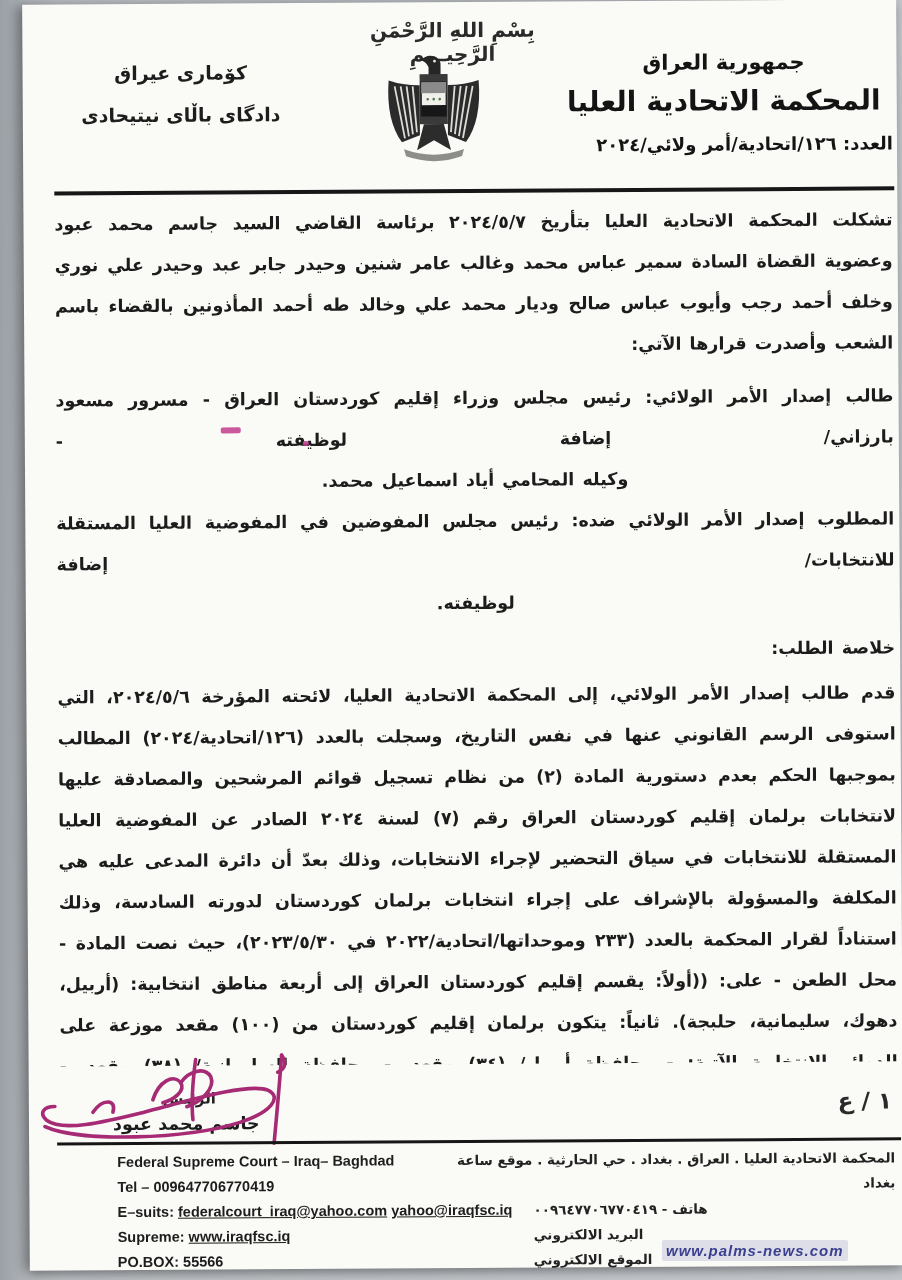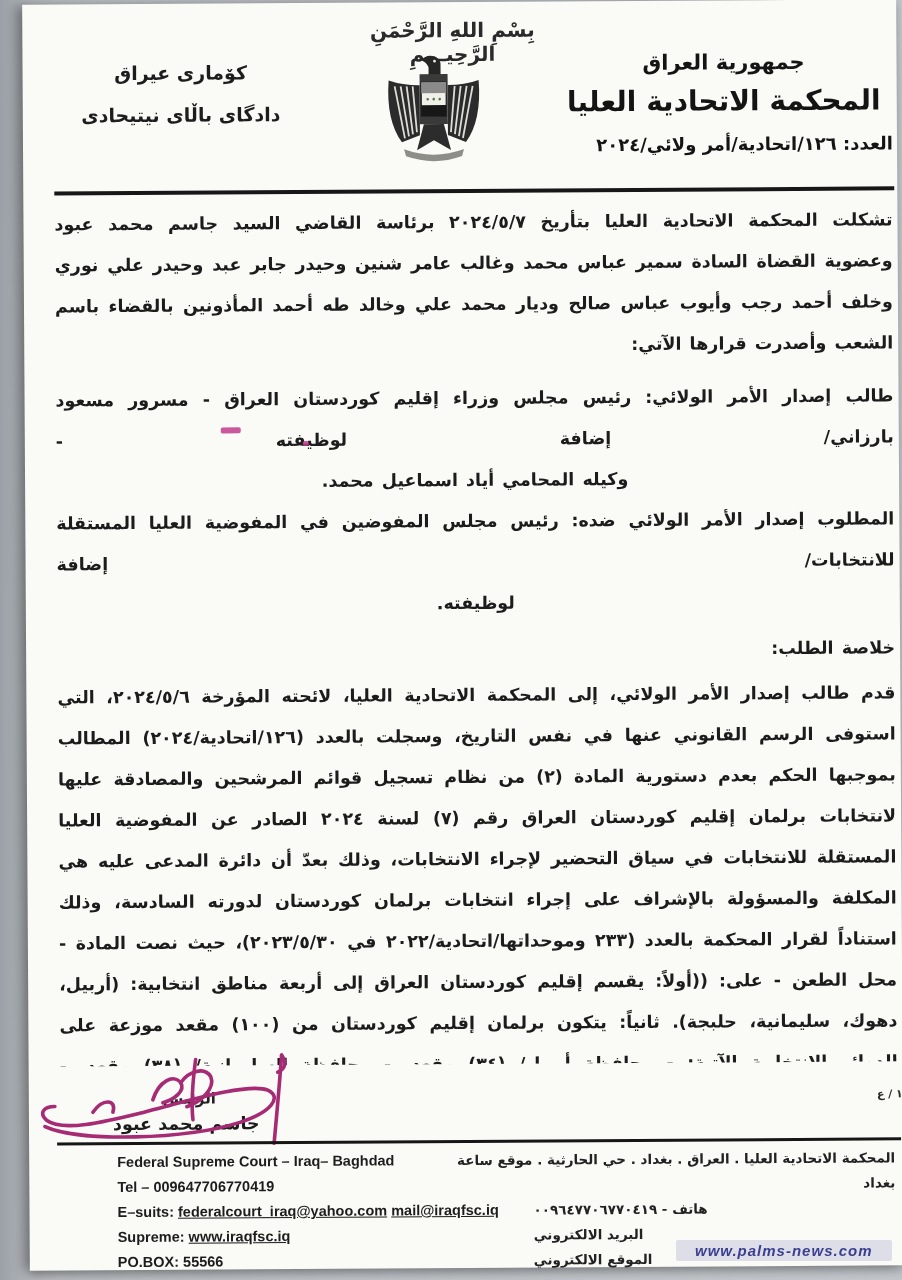--- a/index.html
+++ b/index.html
@@ -37,35 +37,35 @@
   .jr{text-align:justify;text-align-last:right;}
   .jf{text-align:justify;text-align-last:justify;}
   .ctr{text-align:center;}
   .sumhead{text-align:right;margin-top:6px !important;margin-bottom:4px !important;}
   .gap{height:12px;}
   .pinkmark{background:#c23a8c;border-radius:2px;opacity:.85;}
   
   .sig-svg{left:6px;top:1046px;width:260px;height:102px;}
   .sig-title{left:134px;top:1086px;font-size:15px;font-weight:700;color:#222;}
   .sig-name{left:84px;top:1110px;font-size:17.5px;font-weight:700;color:#1c1c1c;}
-  .page-marker{left:798px;top:1088px;width:76px;font-size:11px;font-weight:700;color:#2a2a2a;text-align:right;}
+  .page-marker{left:798px;top:1088px;width:76px;font-size:23px;font-weight:700;color:#2a2a2a;text-align:center;}
   
   .ftr-rule{left:28px;top:1138px;width:844px;height:3px;background:#161616;}
   .ftr-en{left:88px;top:1150px;width:420px;color:#1d1d1d;
     font-family:"Liberation Sans","DejaVu Sans",sans-serif;font-size:14.5px;font-weight:700;}
   .ftr-en div{margin-bottom:9px;}
   .ftr-en a,.ftr-en .u{color:#1d1d1d;text-decoration:underline;}
   .ftr-ar{left:396px;top:1146px;width:470px;direction:rtl;text-align:right;
     color:#222;font-size:13.5px;font-weight:700;line-height:25px;}
   .ftr-ar .col2{padding-left:108px;}
   .ftr-ar .col2 div{text-align:left;direction:rtl;}
   .watermark{
-    left:662px;top:1240px;padding:2px 19px;background:#dddee8;border-radius:2px;
+    left:662px;top:1240px;padding:2px 4px;background:#dddee8;border-radius:2px;
     font-family:"Liberation Sans","DejaVu Sans",sans-serif;
-    font-size:15px;font-weight:700;font-style:italic;letter-spacing:1px;color:#3b3f8f;margin-left:14px;
+    font-size:15px;font-weight:700;font-style:italic;letter-spacing:1px;color:#3b3f8f;
   }
 </style>
 </head>
 <body>
 
 <div class="page">
 
   <div class="abs bismillah ar">بِسْمِ اللهِ الرَّحْمَنِ الرَّحِيـــمِ</div>
 
   <div class="abs hdr-left">
@@ -144,21 +144,21 @@
   <div class="abs page-marker ar">١ / ع</div>
 
   <div class="abs ftr-rule"></div>
 
   <div class="abs ftr-en">
     <div>Federal Supreme Court – Iraq– Baghdad</div>
     <div>Tel – 009647706770419</div>
     <div>
       <span>E–suits:</span>
       <span class="u">federalcourt_iraq@yahoo.com</span>
-      <span class="u">mail@iraqfsc.iq</span>
+      <span class="u">yahoo@iraqfsc.iq</span>
     </div>
     <div>
       <span>Supreme:</span>
       <span class="u">www.iraqfsc.iq</span>
     </div>
     <div>PO.BOX: 55566</div>
   </div>
 
   <div class="abs ftr-ar">
     <div>المحكمة الاتحادية العليا . العراق . بغداد . حي الحارثية . موقع ساعة بغداد</div>

